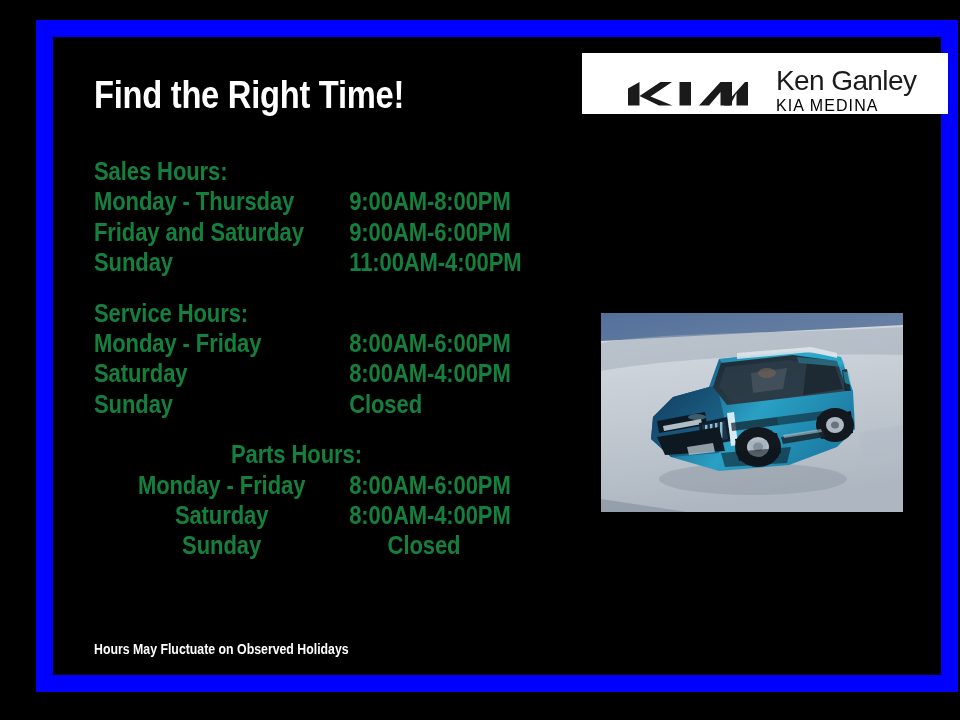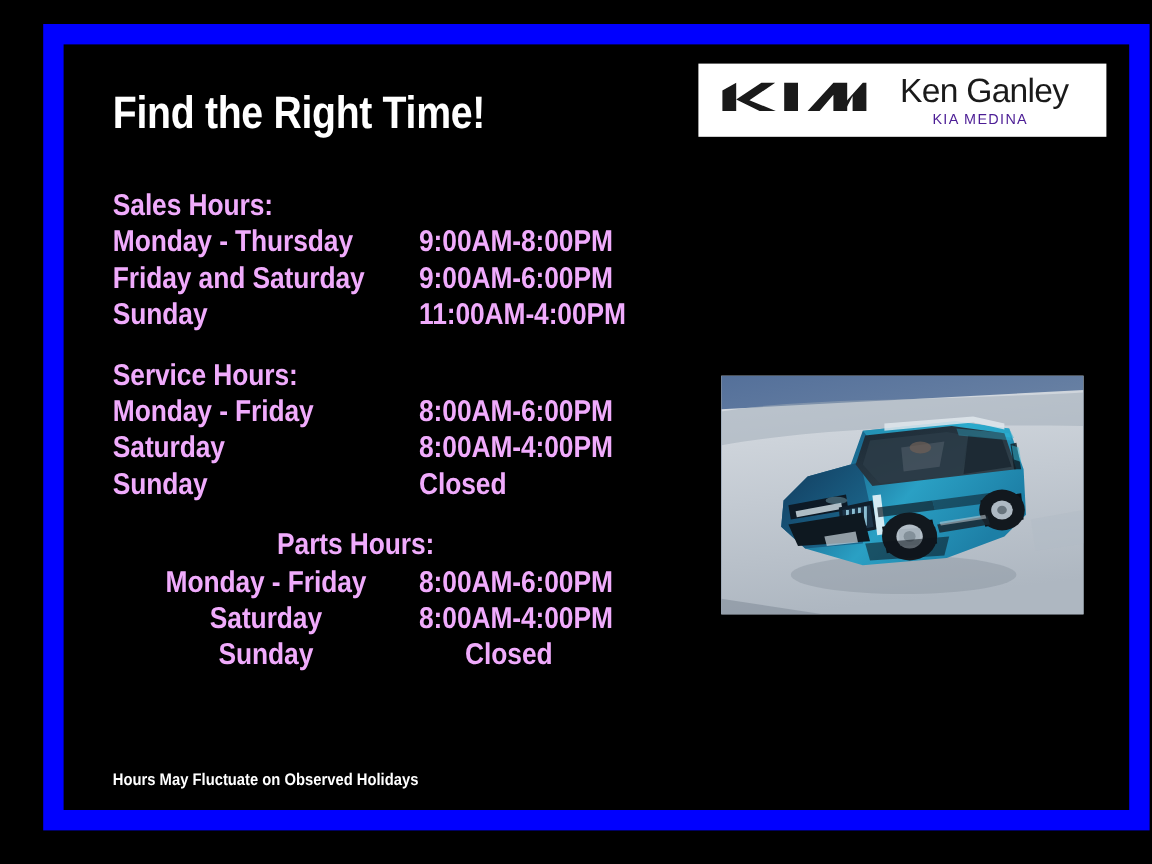--- a/index.html
+++ b/index.html
@@ -55,21 +55,21 @@
     transform: scaleX(0.86);
     transform-origin: left top;
   }
 
   
   .hours {
     position: absolute;
     left: 78px;
     top: 156px;
     width: 460px;
-    color: #f0abfc;
+    color: #15803d;
   }
   .hours-block { margin-bottom: 20px; }
   .hours-block:last-child { margin-bottom: 0; text-align: center; }
 
   .block-title,
   .hours-row {
     font-size: 25px;
     font-weight: bold;
     line-height: 30.4px;
     white-space: nowrap;
@@ -103,21 +103,22 @@
 
   
   .logo-box {
     position: absolute;
     left: 566px;
     top: 53px;
     width: 340px;
     height: 61px;
     background: #ffffff;
     display: flex;
-    align-items: center;
+    align-items: flex-end;
+    padding-left: 26px;
   }
   .kia-mark {
     margin-left: 18px;
     width: 124px;
     height: 34px;
     flex: 0 0 124px;
     display: block;
   }
   .dealer-text {
     margin-left: 26px;
@@ -125,28 +126,27 @@
   }
   .dealer-name {
     color: #1a1a1a;
     font-size: 28px;
     font-weight: normal;
     letter-spacing: -0.6px;
     white-space: nowrap;
     display: block;
   }
   .dealer-sub {
-    color: #4c1d95;
-    font-size: 12px;
+    color: #000000;
+    font-size: 16px;
     font-weight: normal;
     letter-spacing: 1.1px;
     white-space: nowrap;
     display: block;
     margin-top: 3px;
-    margin-left: 27px;
   }
 
   
   .photo {
     position: absolute;
     left: 585px;
     top: 313px;
     width: 302px;
     height: 199px;
     overflow: hidden;

